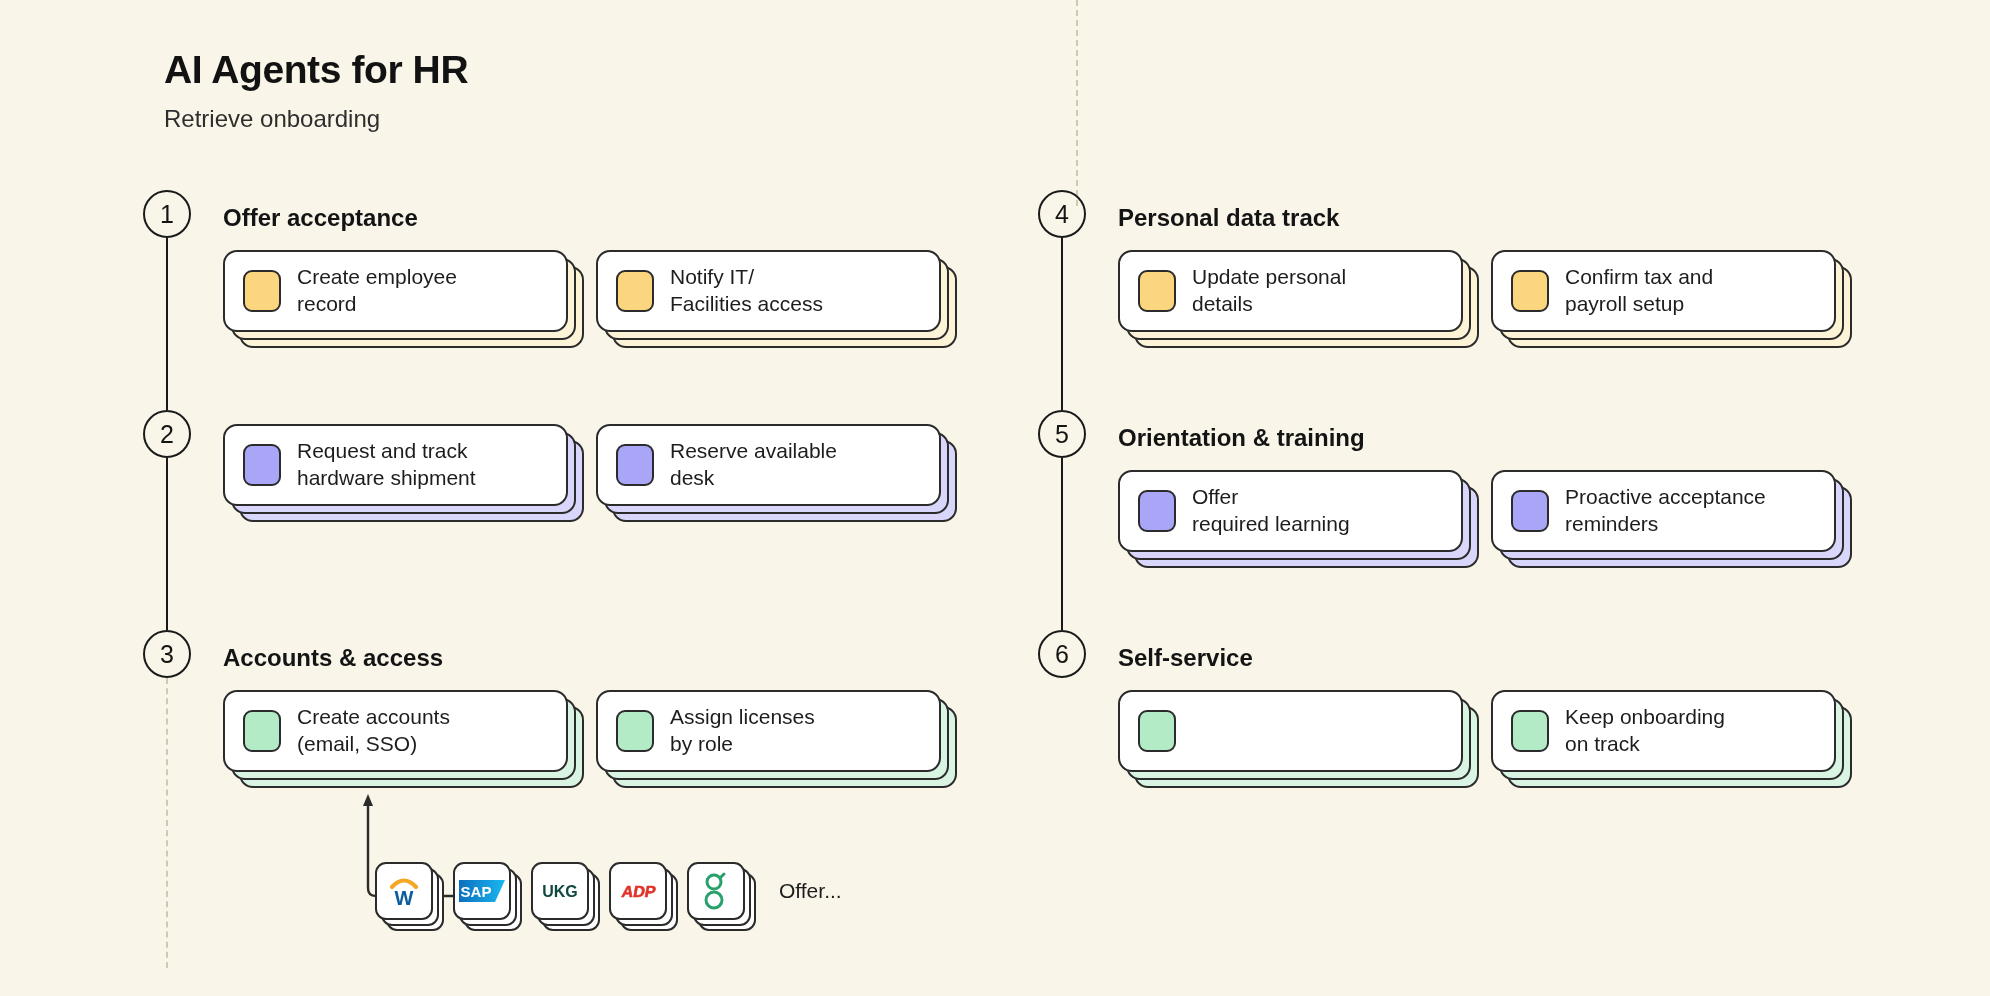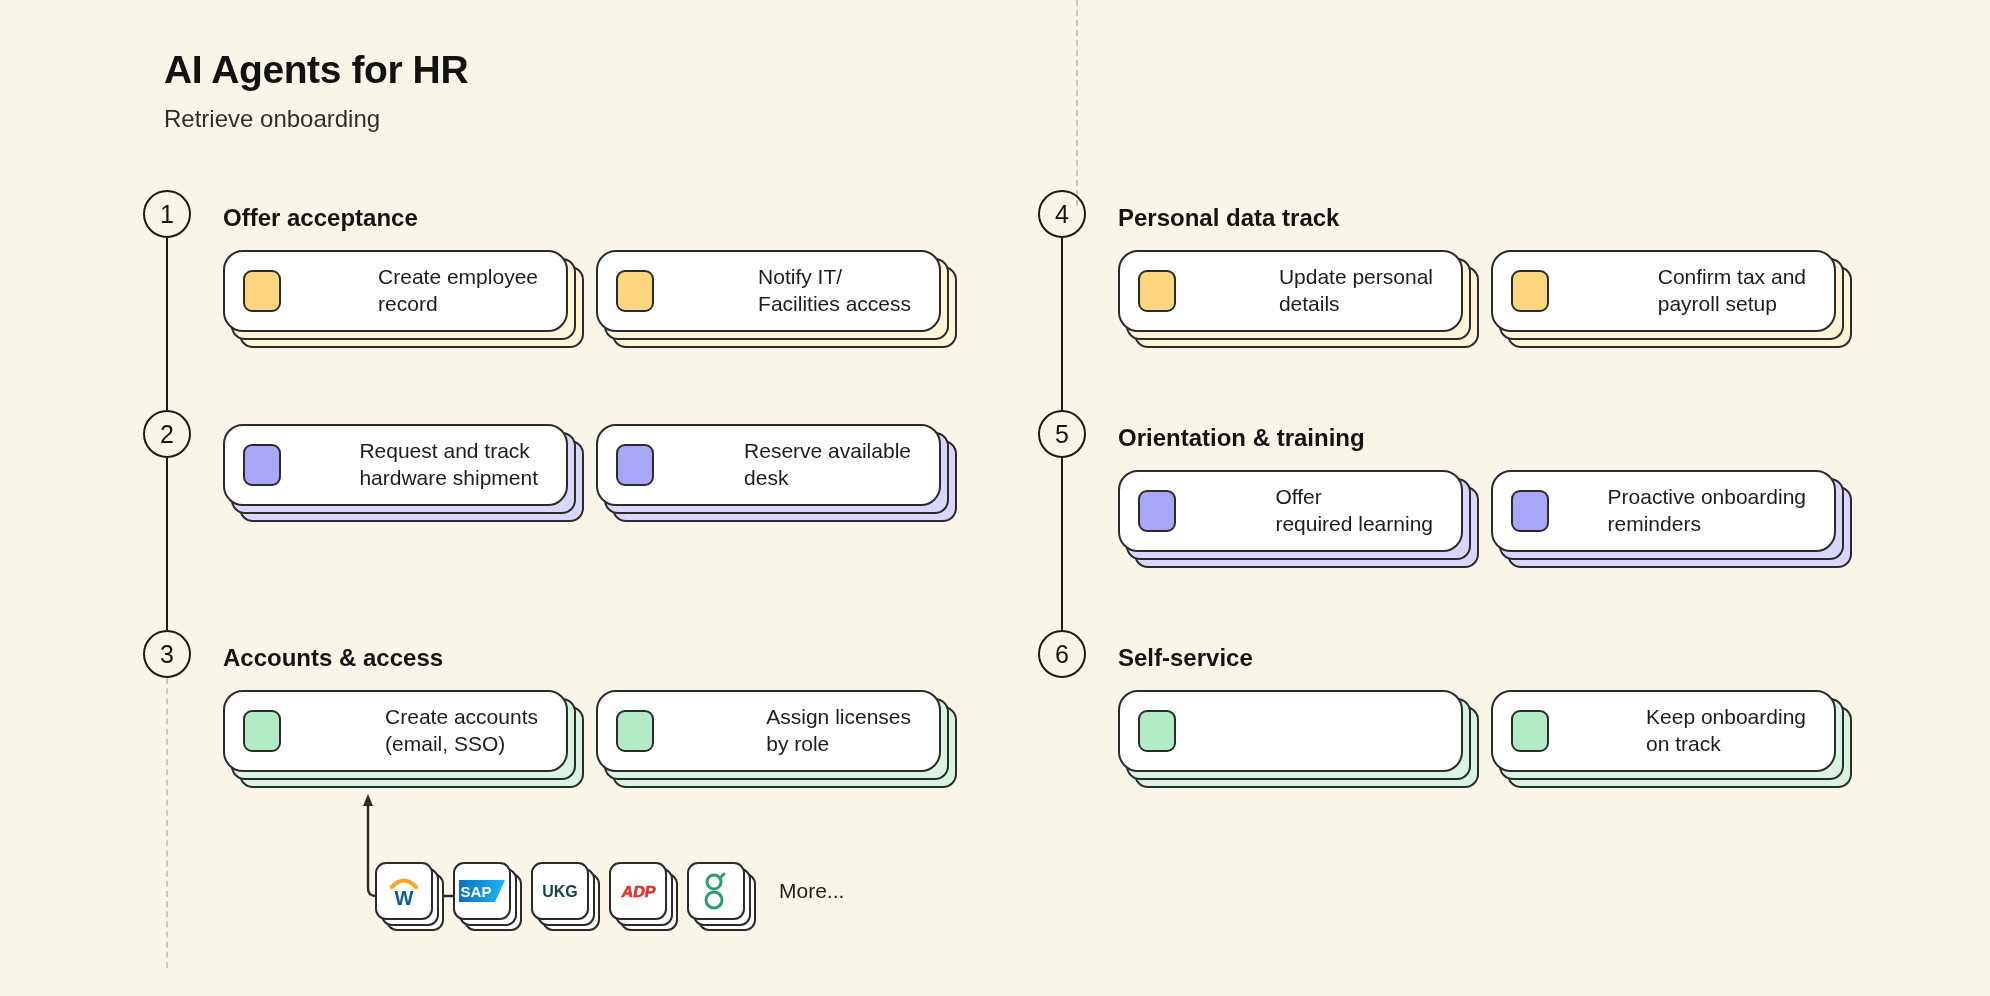--- a/index.html
+++ b/index.html
@@ -135,26 +135,25 @@
   .card-layer.l3 { left: 16px; top: 16px; }
   .card-layer.l2 { left: 8px;  top: 8px;  }
 
   .card-front {
     position: absolute;
     left: 0; top: 0;
     width: 100%;
     height: 100%;
     background: #FFFFFF;
     border: 2px solid #2b2b2b;
-    border-radius: 20px;
+    border-radius: 14px;
     display: flex;
     align-items: center;
     padding: 0 28px 0 18px;
     gap: 16px;
-    justify-content: space-between;
   }
   .swatch {
     flex: 0 0 auto;
     width: 38px;
     height: 42px;
     border: 2px solid #2b2b2b;
     border-radius: 9px;
   }
   .card-text {
     font-size: 21px;
@@ -388,21 +387,21 @@
         <div class="logo-layer l2"></div>
         <div class="logo-front">
           <svg width="30" height="40" viewBox="0 0 30 40">
             <circle cx="13" cy="11" r="7" fill="none" stroke="#28A06A" stroke-width="3"></circle>
             <circle cx="13" cy="29" r="8" fill="none" stroke="#28A06A" stroke-width="3"></circle>
             <path d="M20 6 L23 3" stroke="#28A06A" stroke-width="3" stroke-linecap="round"></path>
           </svg>
         </div>
       </div>
 
-      <div class="more-label">More...</div>
+      <div class="more-label">Offer...</div>
     </div>
   </div>
 
   <div class="column right">
 
     <div class="step">
       <div class="rail">
         <div class="step-circle">4</div>
         <div class="rail-line"></div>
       </div>
@@ -446,21 +445,21 @@
               <div class="swatch"></div>
               <div class="card-text">Offer
 required learning</div>
             </div>
           </div>
           <div class="card-stack theme-purple">
             <div class="card-layer l3"></div>
             <div class="card-layer l2"></div>
             <div class="card-front">
               <div class="swatch"></div>
-              <div class="card-text">Proactive onboarding
+              <div class="card-text">Proactive acceptance
 reminders</div>
             </div>
           </div>
         </div>
       </div>
     </div>
 
     <div class="step">
       <div class="rail">
         <div class="step-circle">6</div>

